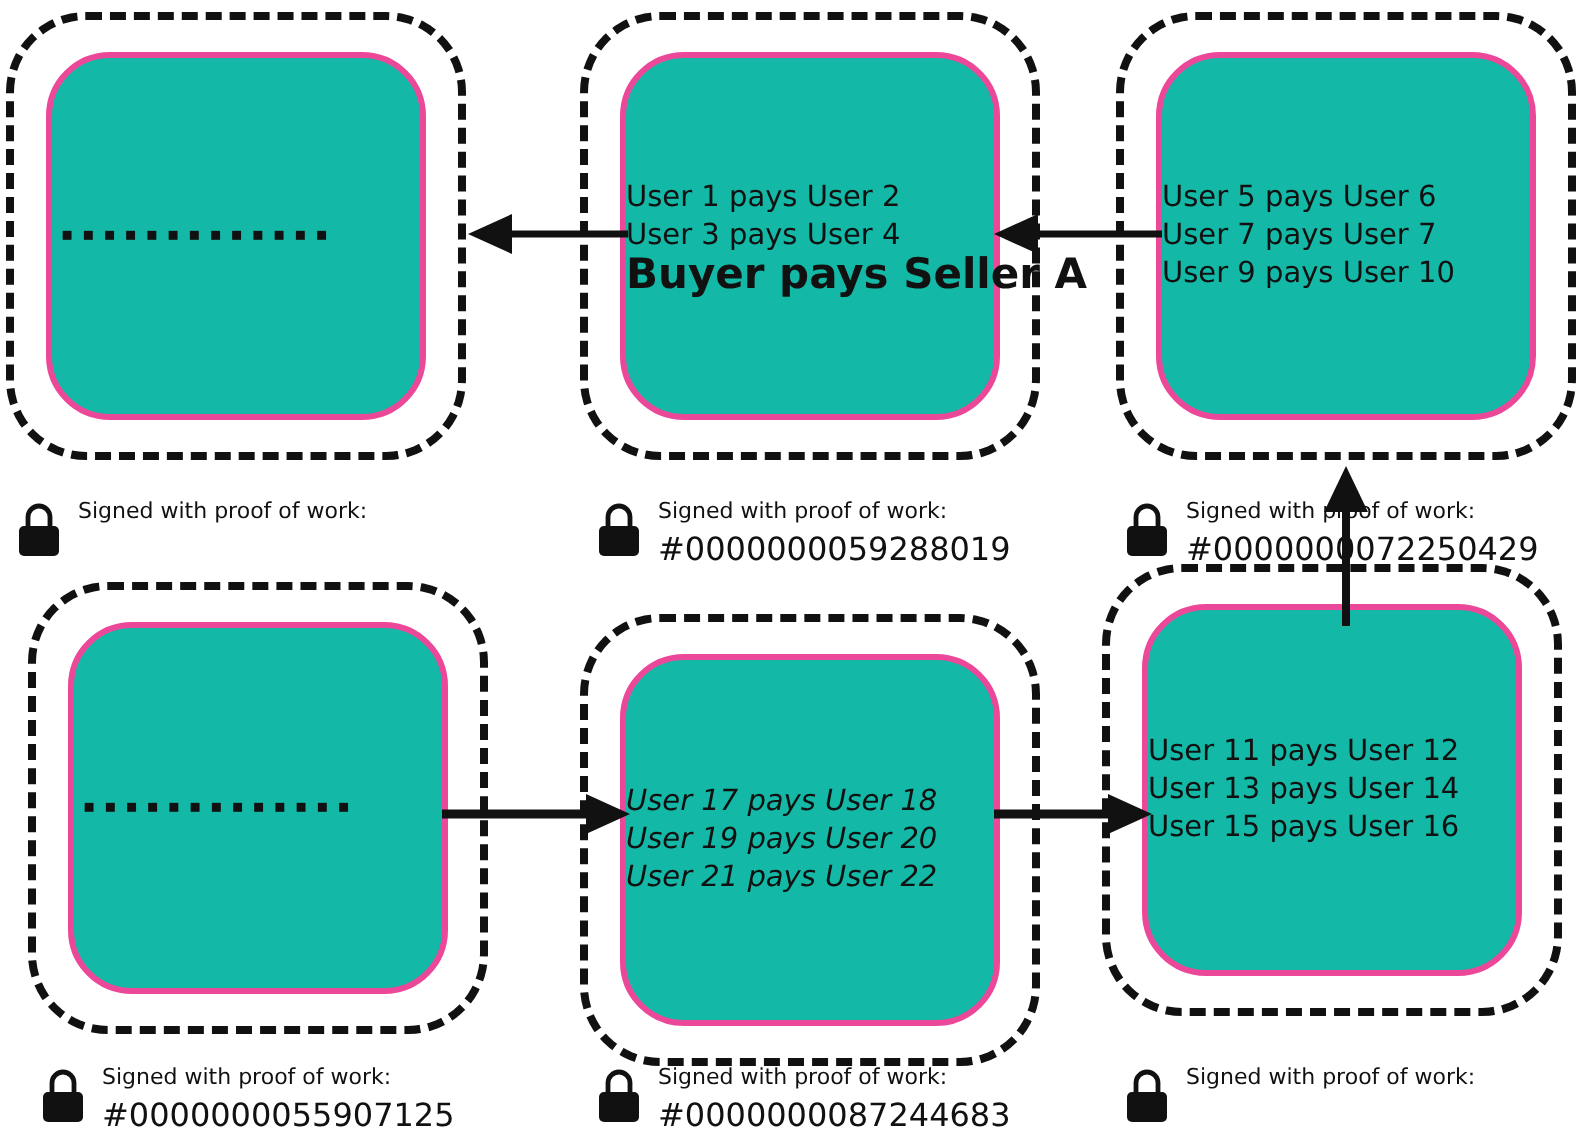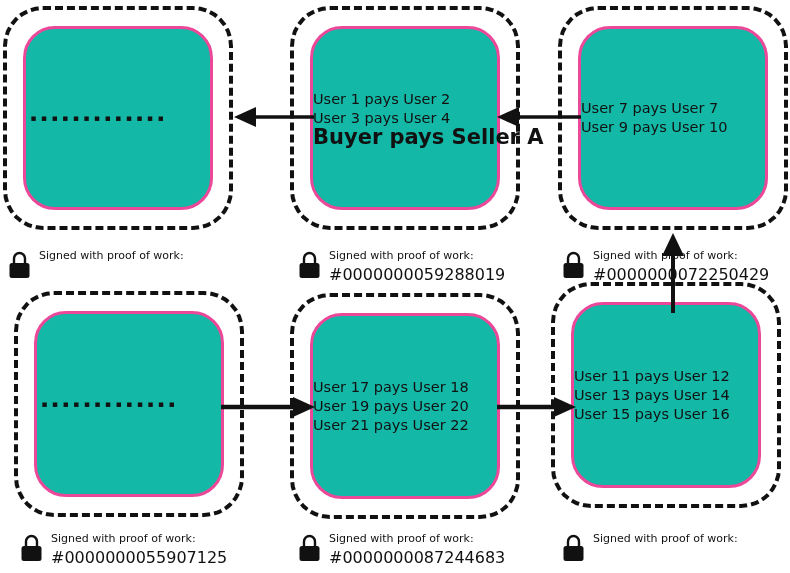--- a/index.html
+++ b/index.html
@@ -42,32 +42,33 @@
   <div class="block-outer" style="left:290px;top:6px;width:230px;height:224px;">
     <div class="block-inner">
       <div class="tx-line">User 1 pays User 2</div>
       <div class="tx-line">User 3 pays User 4</div>
       <div class="tx-line bold">Buyer pays Seller A</div>
     </div>
   </div>
 
   <div class="block-outer" style="left:558px;top:6px;width:230px;height:224px;">
     <div class="block-inner">
+      <div class="tx-line">User 5 pays User 6</div>
       <div class="tx-line">User 7 pays User 7</div>
       <div class="tx-line">User 9 pays User 10</div>
     </div>
   </div>
 
   <div class="block-outer" style="left:14px;top:291px;width:230px;height:226px;">
     <div class="block-inner">
       <div class="dots">▪▪▪▪▪▪▪▪▪▪▪▪▪</div>
     </div>
   </div>
 
-  <div class="block-outer" style="left:290px;top:293px;width:230px;height:226px;">
+  <div class="block-outer" style="left:290px;top:307px;width:230px;height:226px;font-style:italic;">
     <div class="block-inner">
       <div class="tx-line">User 17 pays User 18</div>
       <div class="tx-line">User 19 pays User 20</div>
       <div class="tx-line">User 21 pays User 22</div>
     </div>
   </div>
 
   <div class="block-outer" style="left:551px;top:282px;width:230px;height:226px;">
     <div class="block-inner">
       <div class="tx-line">User 11 pays User 12</div>

